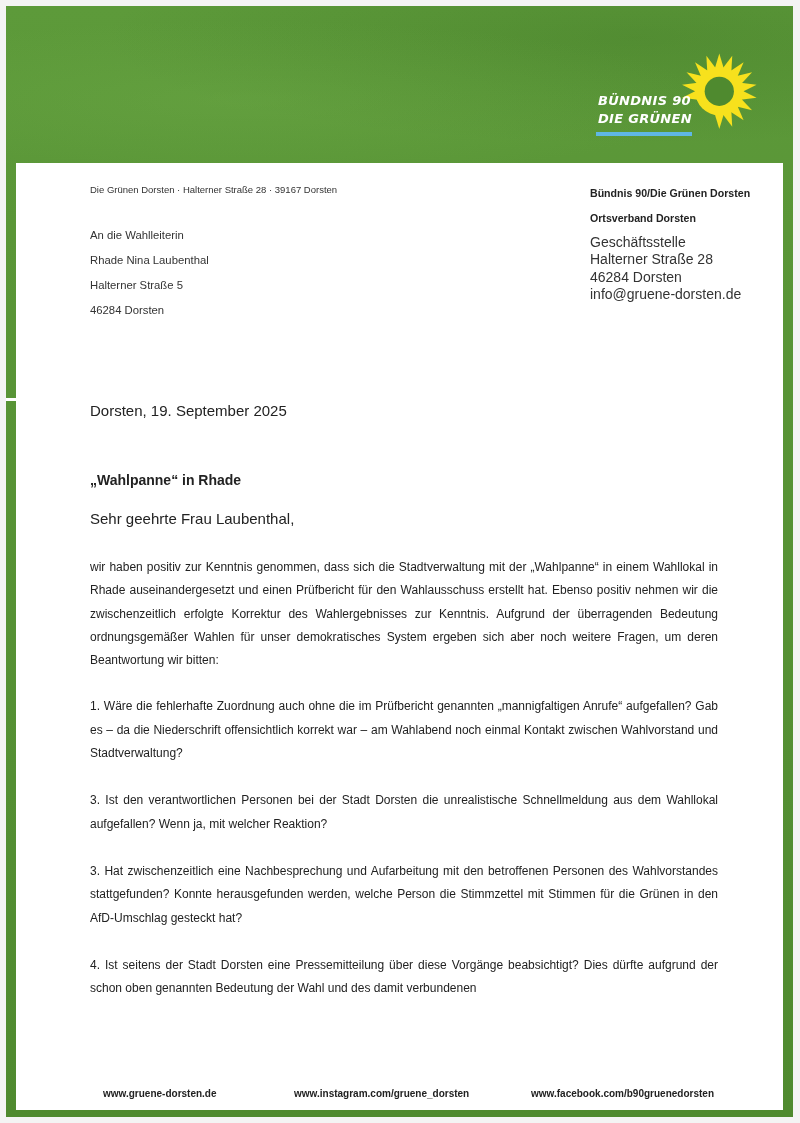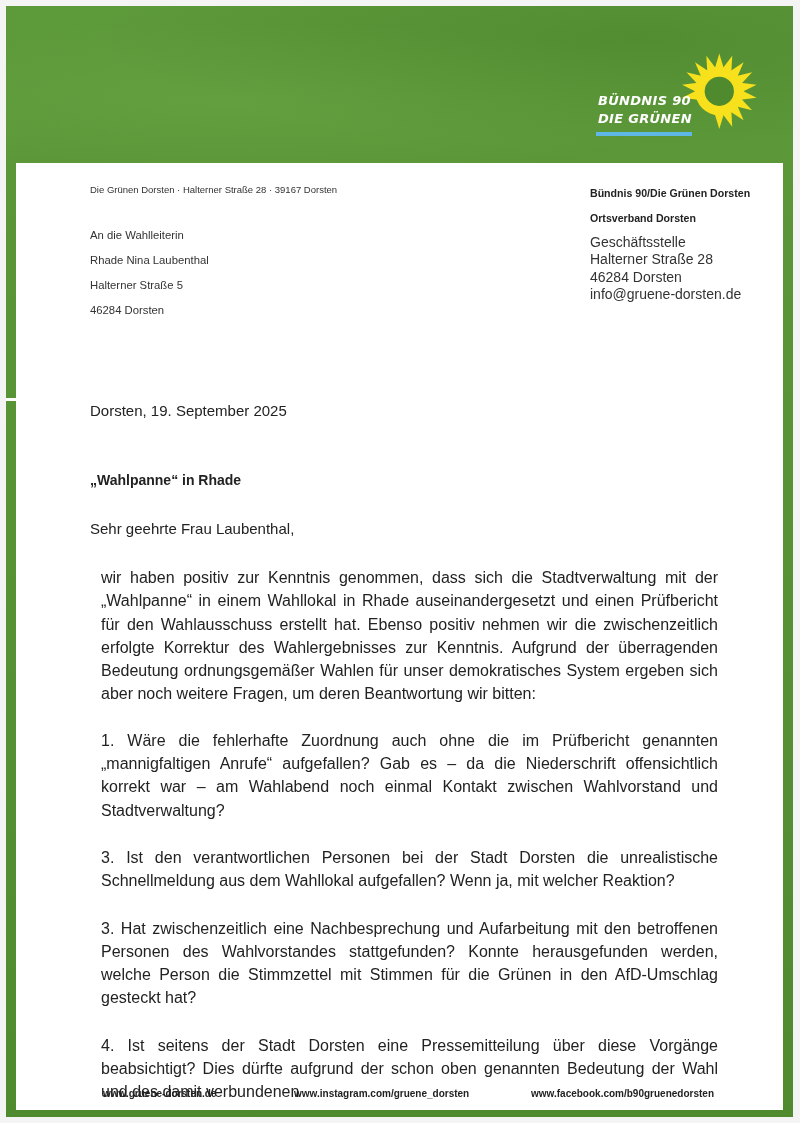--- a/index.html
+++ b/index.html
@@ -134,28 +134,28 @@
       height: 22px;
       line-height: 22px;
     }
     .subject {
       margin-top: 48px;
       font-weight: bold;
       font-size: 14px;
       line-height: 20px;
     }
     .salutation {
-      margin-top: 28px;
+      margin-top: 18px;
       line-height: 22px;
     }
     p.para {
-      margin: 24px 0 0 11px;
+      margin: 24px 0 0 0;
       text-align: justify;
       line-height: 23.3px;
-      font-size: 16px;
+      font-size: 12px;
     }
     p.para.first { margin-top: 26px; }
     p.para.q1 { margin-top: 23px; }
 
     
     .footer {
       position: absolute;
       left: 0;
       top: 1073px;
       width: 800px;

